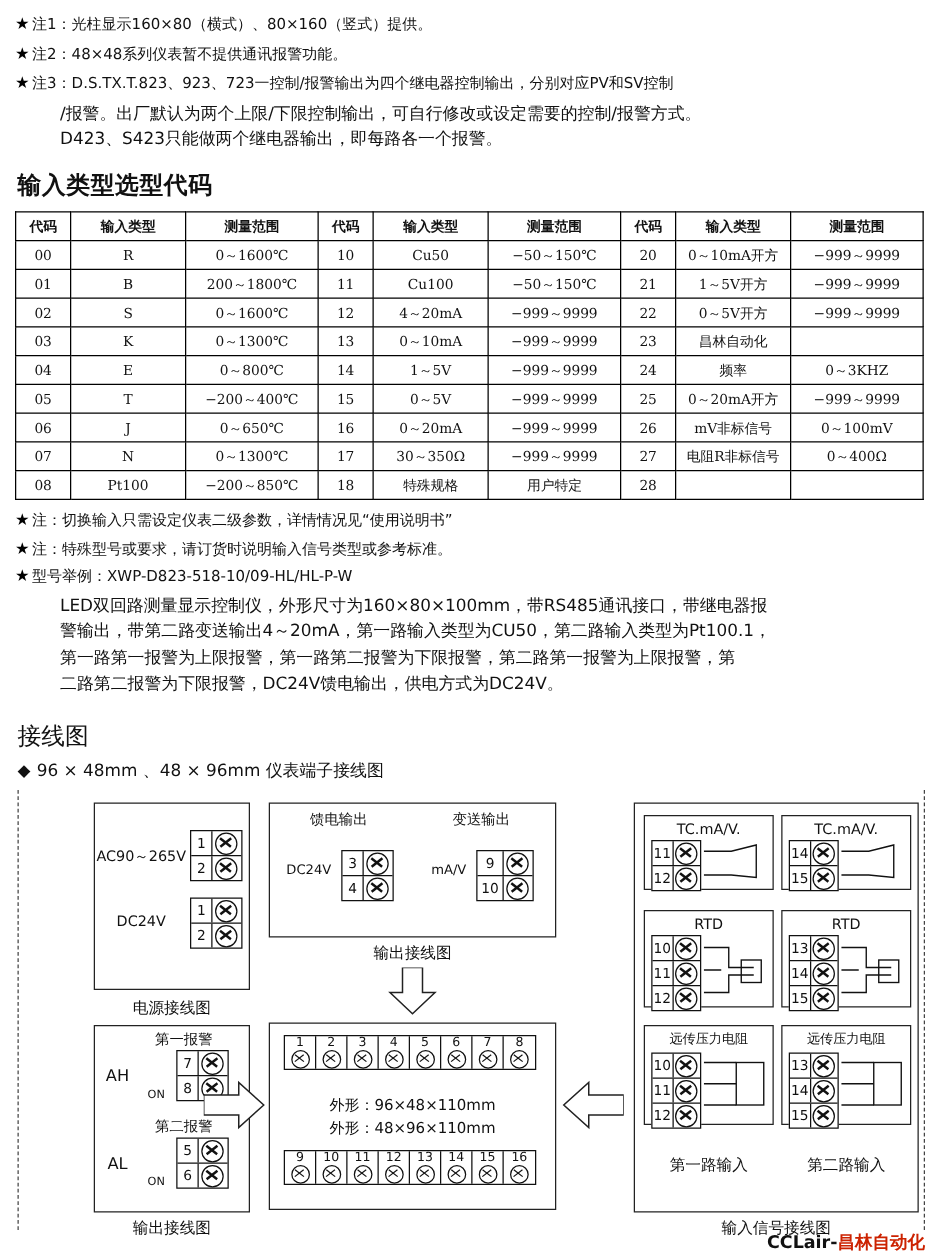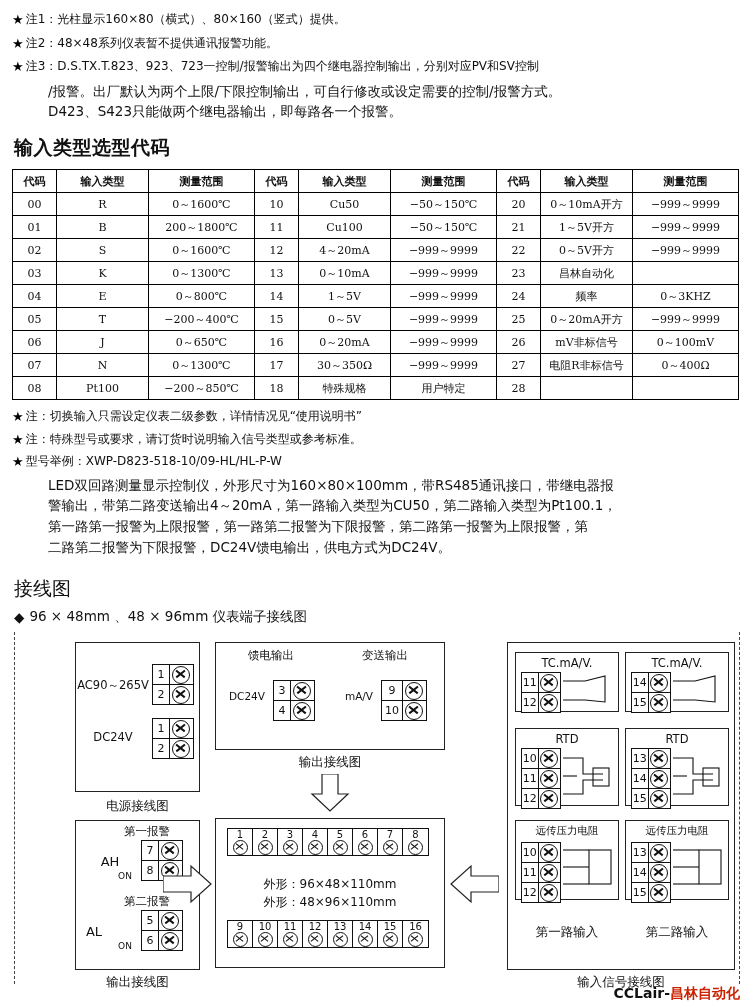--- a/index.html
+++ b/index.html
@@ -318,21 +318,21 @@
           <div class="n">2</div>
           <div class="s">
             <span class="screw"></span>
           </div>
         </div>
     </div>
     <div class="lbl b" style="left:60px;top:166px;width:125px;font-size:12.5px;">电源接线图</div>
 
     <div class="box" style="left:60px;top:188px;width:125px;height:150px;"></div>
     <div class="lbl" style="left:92px;top:192px;width:80px;">第一报警</div>
-    <div class="lbl" style="left:62px;top:222px;width:34px;font-size:13px;padding-left:16px;">AH</div>
+    <div class="lbl" style="left:62px;top:222px;width:34px;font-size:13px;">AH</div>
     <div class="lbl" style="left:100px;top:239px;width:20px;font-size:9px;">ON</div>
     <div class="pair" style="left:126px;top:208px;width:40px;">
       <div class="row">
           <div class="n">7</div>
           <div class="s">
             <span class="screw"></span>
           </div>
         </div>
       <div class="row">
           <div class="n">8</div>

